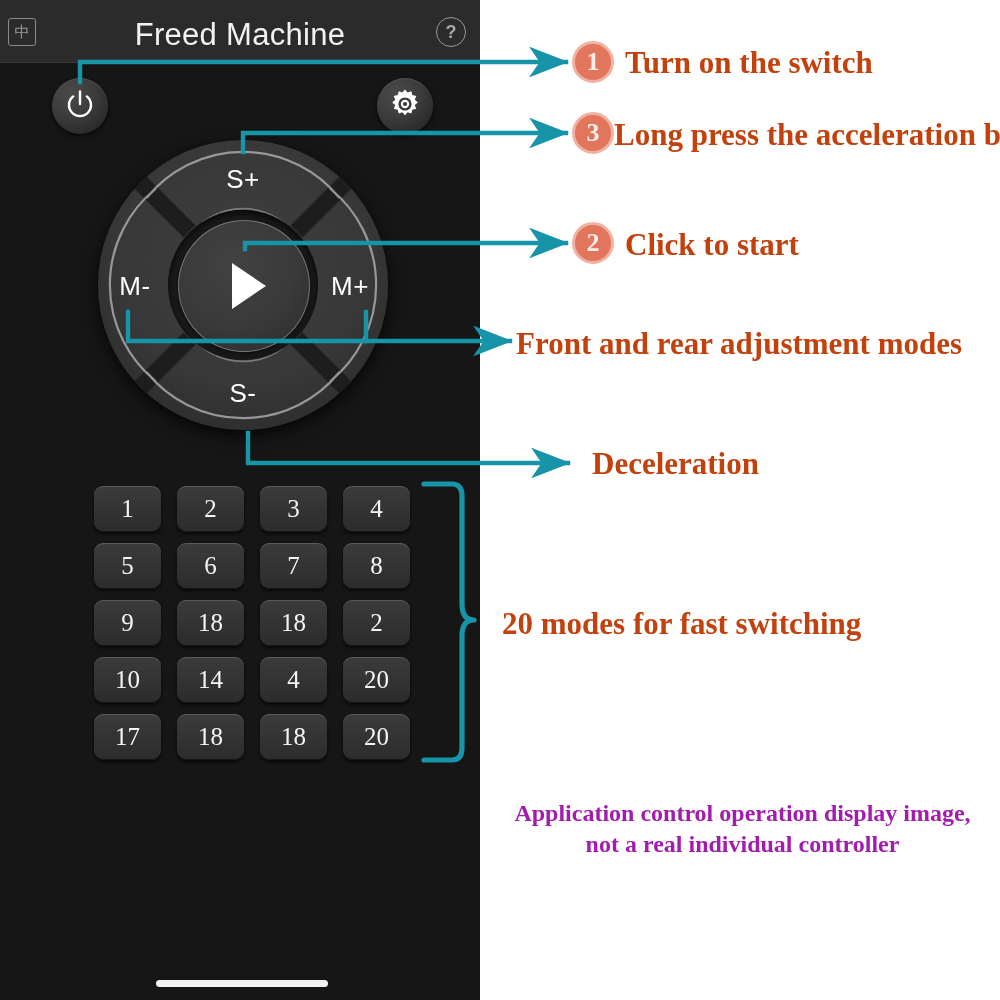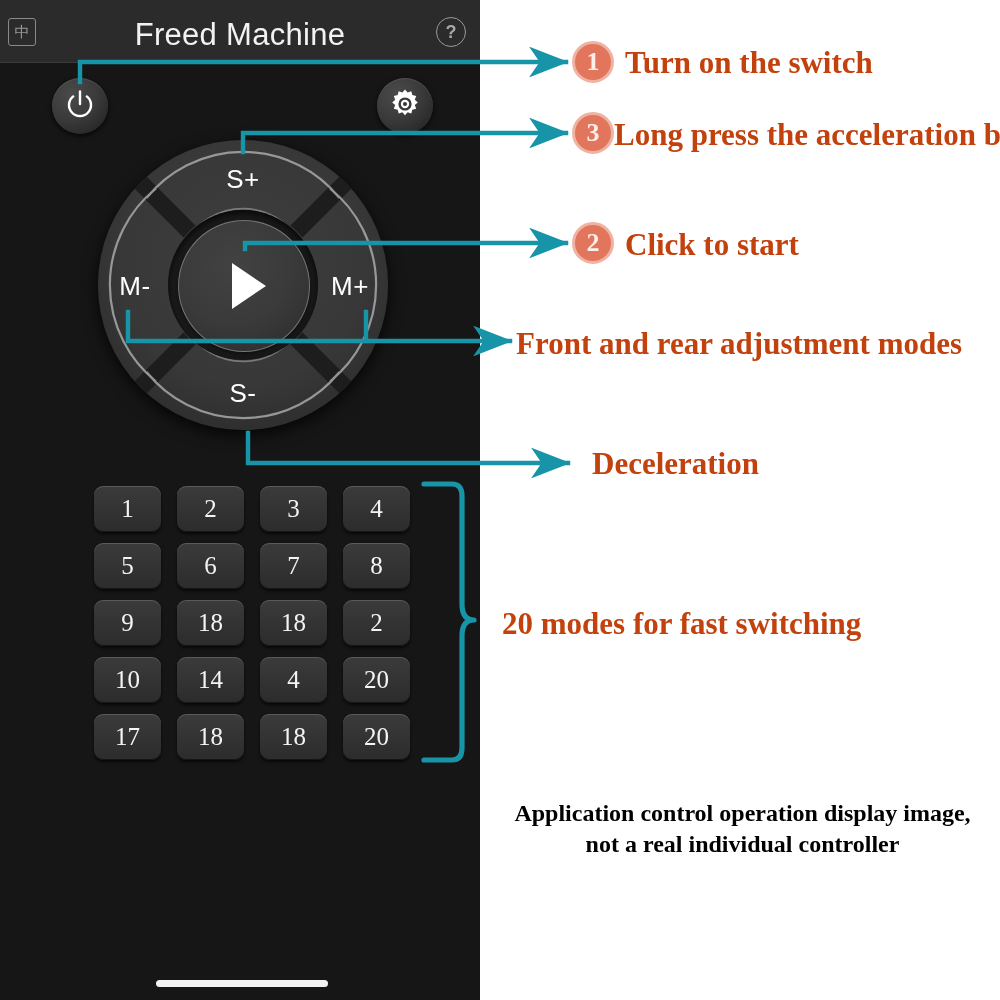--- a/index.html
+++ b/index.html
@@ -144,21 +144,21 @@
     position:absolute;
     color:#c2410c;
     font-family:"Liberation Serif", serif;
     font-weight:bold;
     font-size:31px;
     white-space:nowrap;
     line-height:1.1;
   }
   .disclaimer{
     position:absolute;left:490px;top:798px;width:505px;
-    color:#000000;
+    color:#a21caf;
     font-family:"Liberation Serif", serif;
     font-weight:bold;
     font-size:24px;
     text-align:center;
     line-height:1.3;
   }
 </style>
 </head>
 <body>
 

